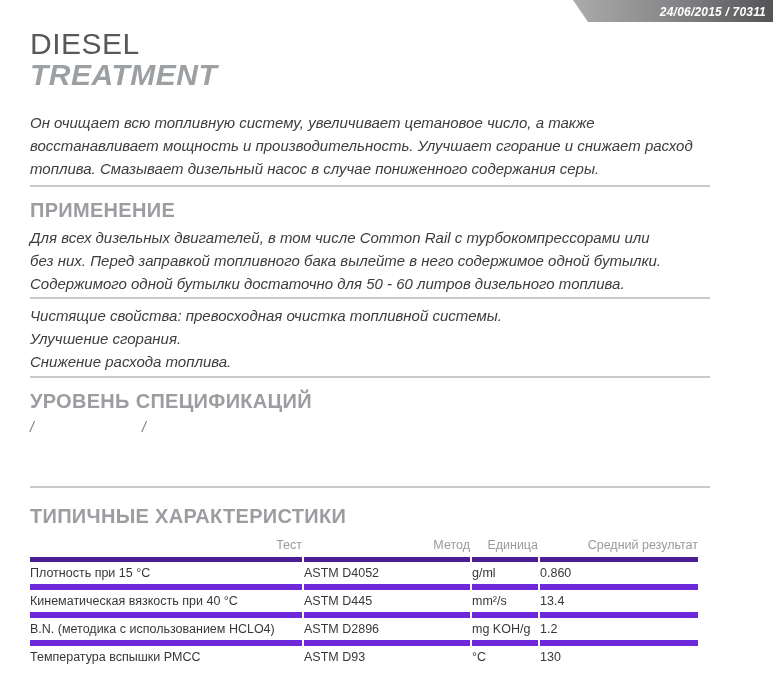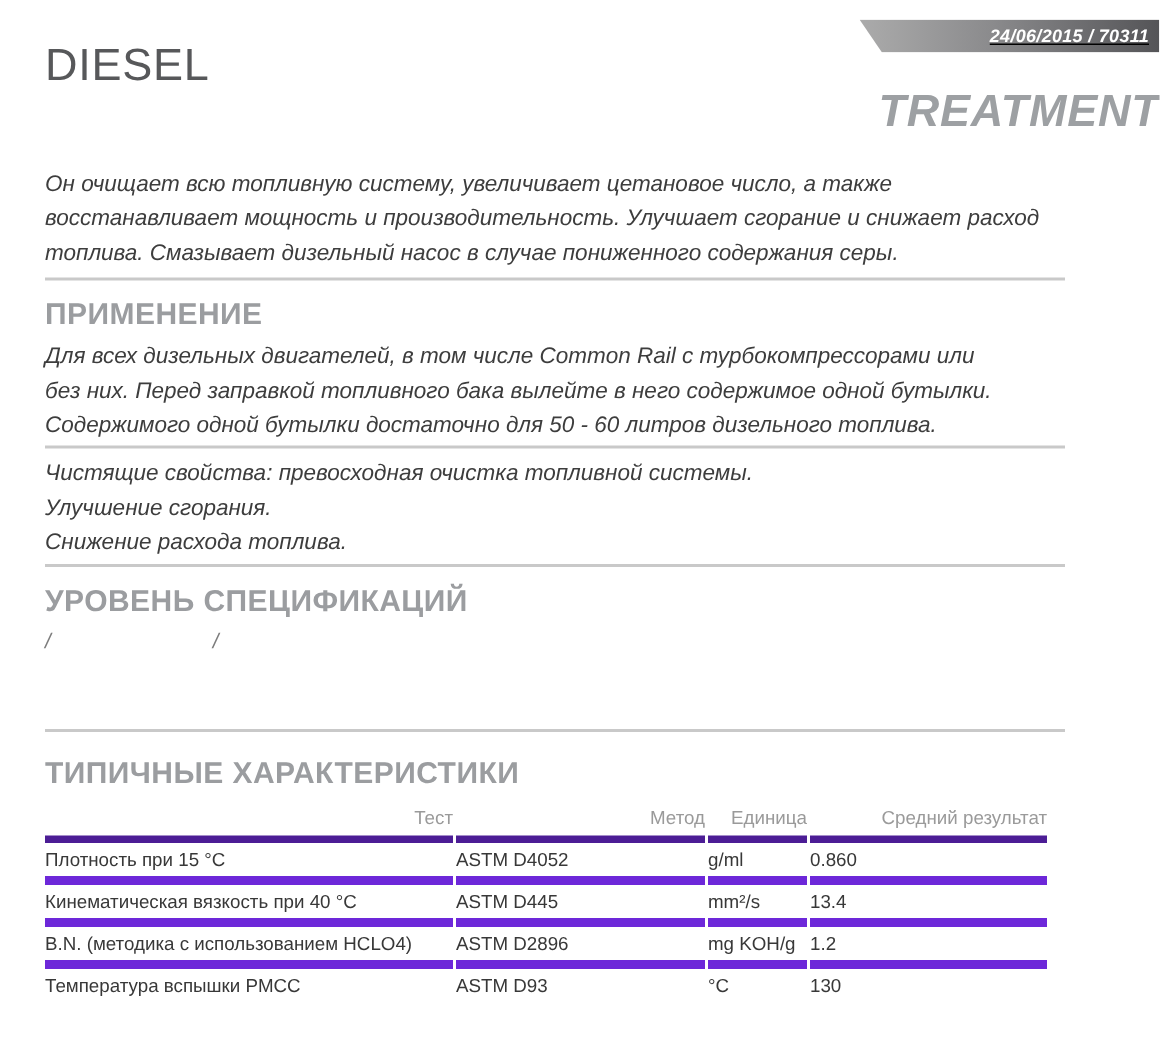--- a/index.html
+++ b/index.html
@@ -6,46 +6,45 @@
   html, body { background: #ffffff; }
   body {
     width: 773px; height: 699px;
     position: relative;
     font-family: "Liberation Sans", sans-serif;
     overflow: hidden;
   }
 
   
   .banner {
-    position: absolute; top: 13px; right: 0;
+    position: absolute; top: 0; right: 0;
     width: 200px; height: 22px;
     background: linear-gradient(90deg, #ababab 0%, #8a8a8c 45%, #545457 100%);
     clip-path: polygon(0 0, 100% 0, 100% 100%, 15px 100%);
     text-align: right;
     line-height: 22px;
     padding-right: 7px;
-    text-decoration: underline;
   }
   .banner span {
     color: #ffffff;
     font-style: italic;
     font-weight: 700;
     font-size: 12px;
     letter-spacing: 0.2px;
   }
 
   .page { padding: 28px 0 0 30px; }
 
   .title-line1 {
     font-size: 30px; font-weight: 400;
     color: #57585a; line-height: 31px; letter-spacing: 0.5px;
   }
   .title-line2 {
     font-size: 30px; font-style: italic; font-weight: 700;
-    color: #9da0a3; line-height: 31px; letter-spacing: 0.5px; text-align: right;
+    color: #9da0a3; line-height: 31px; letter-spacing: 0.5px;
   }
 
   .para { font-size: 15px; font-style: italic; color: #3d3d3d; }
   .para .line { line-height: 23px; white-space: nowrap; }
 
   .intro { margin-top: 21px; }
 
   .rule {
     width: 680px; height: 0;
     border-top: 2px solid #c9c9c9;

